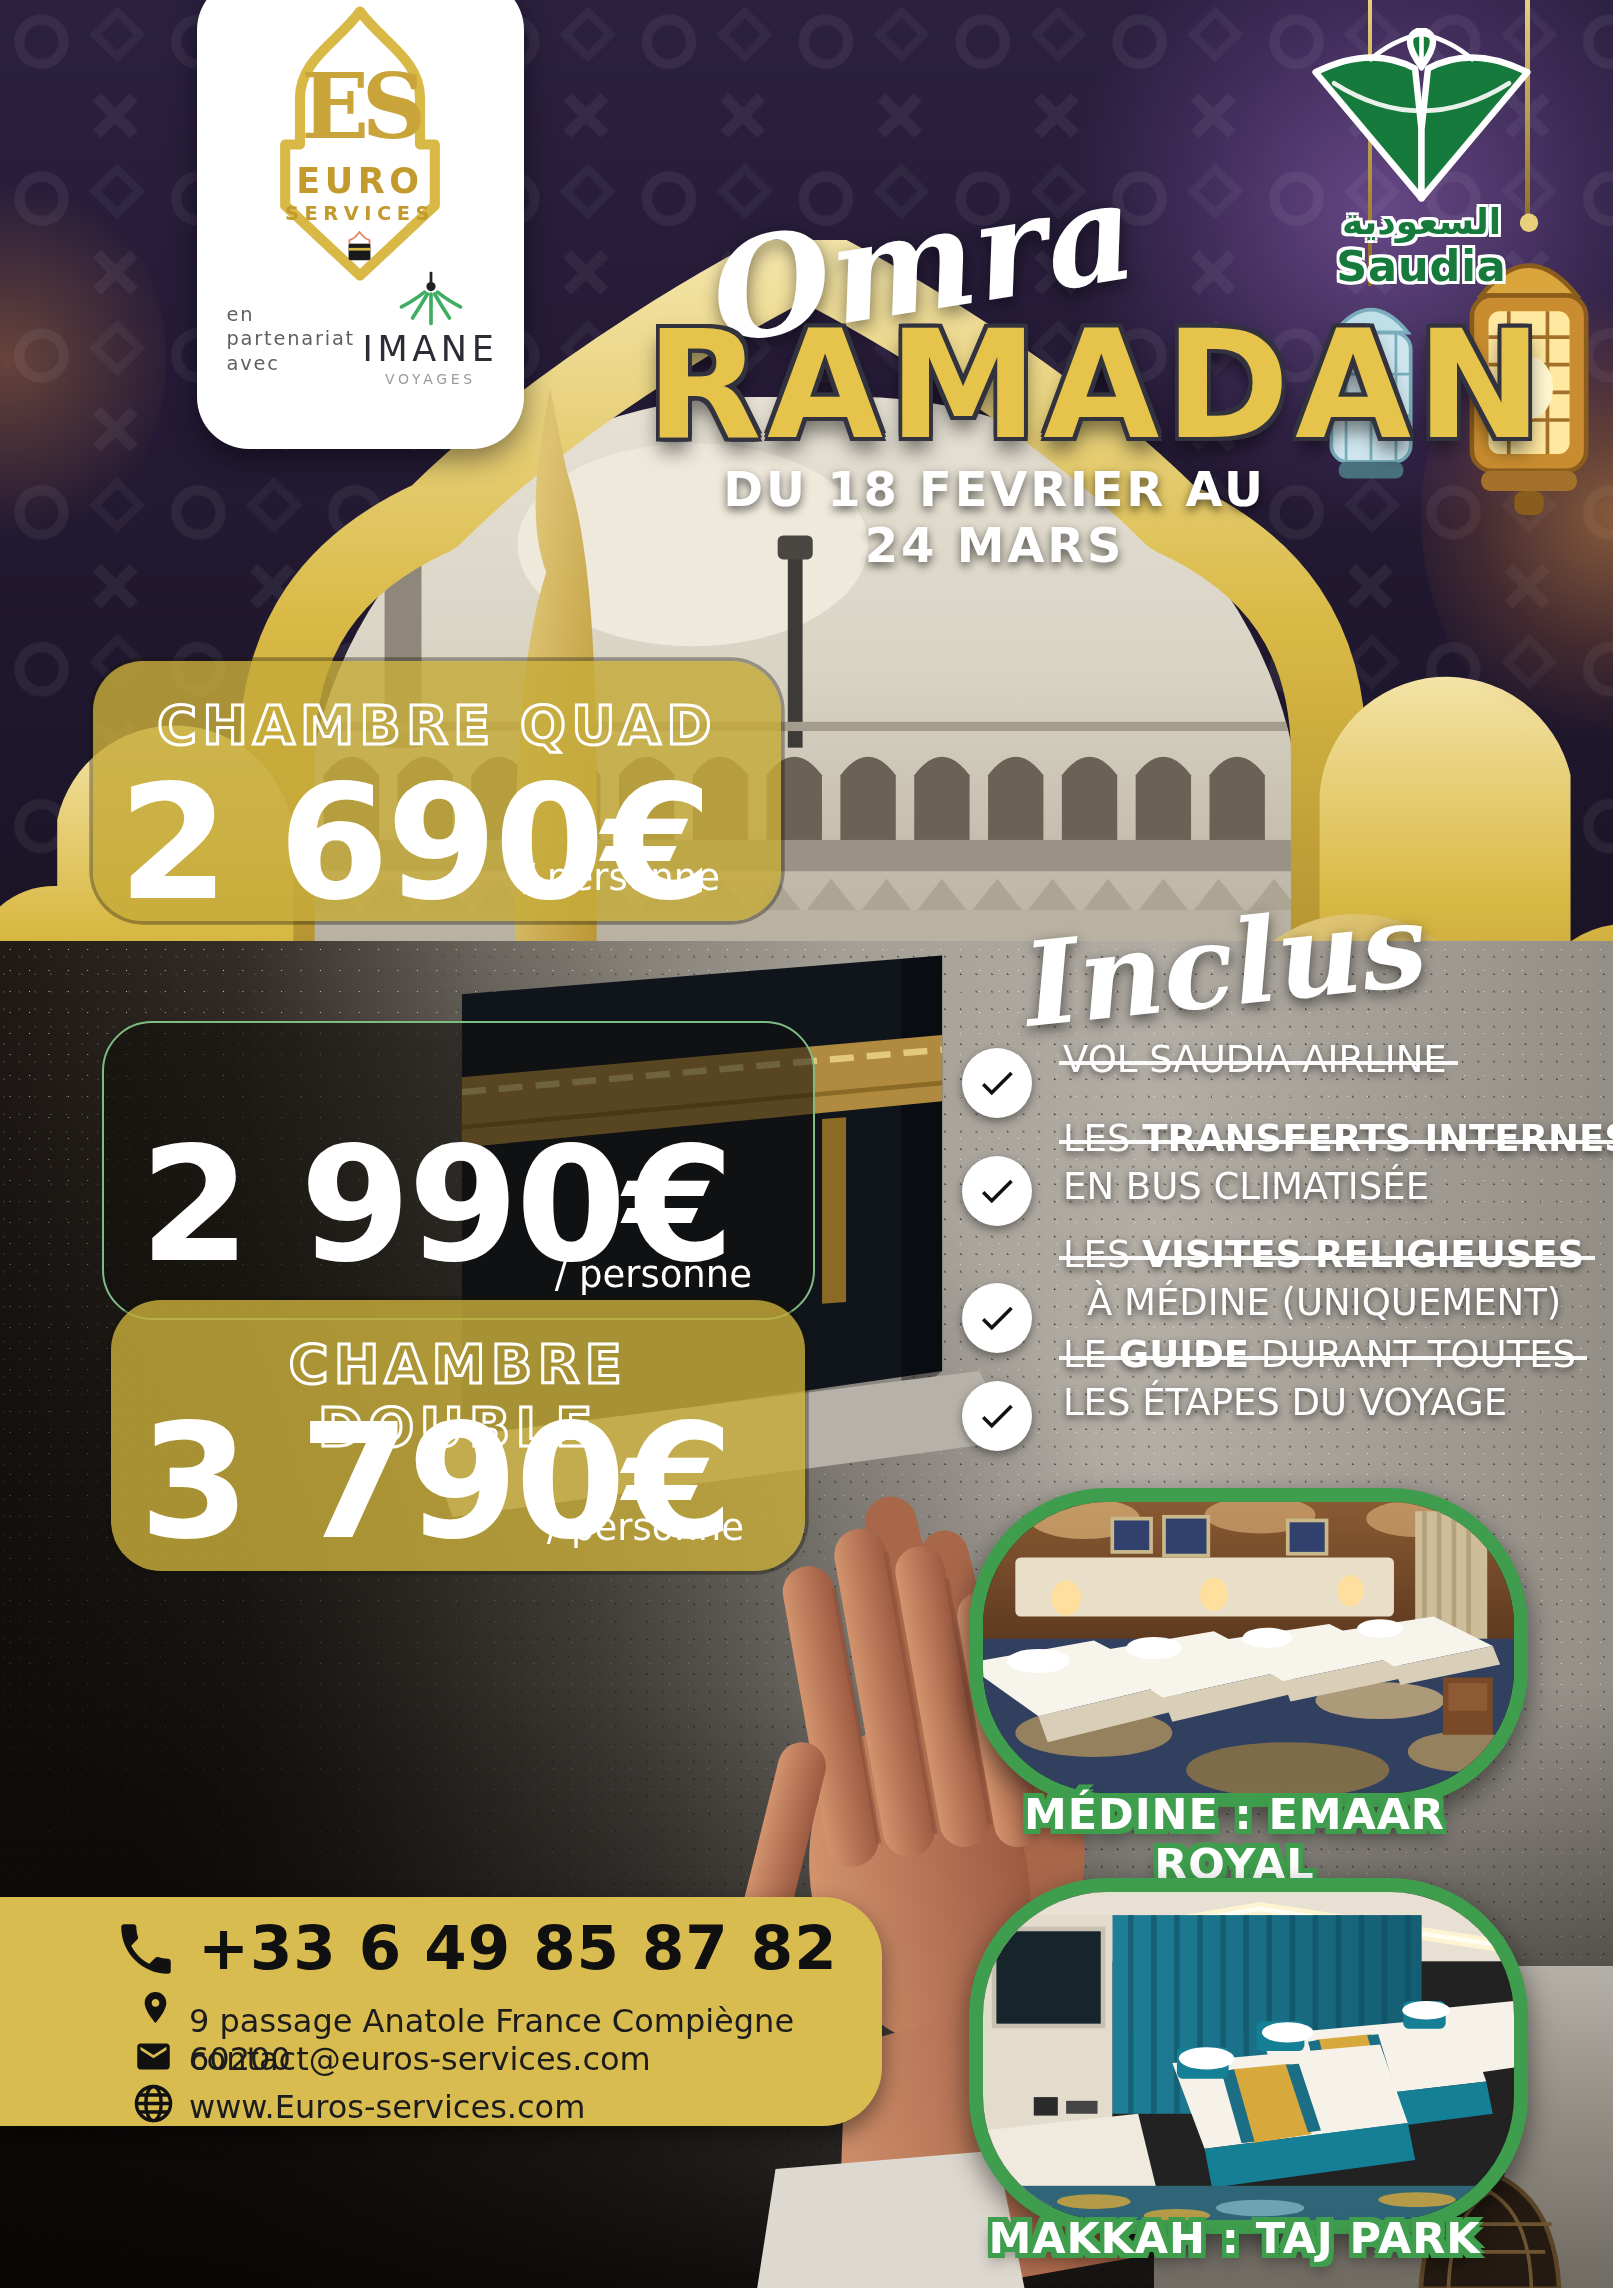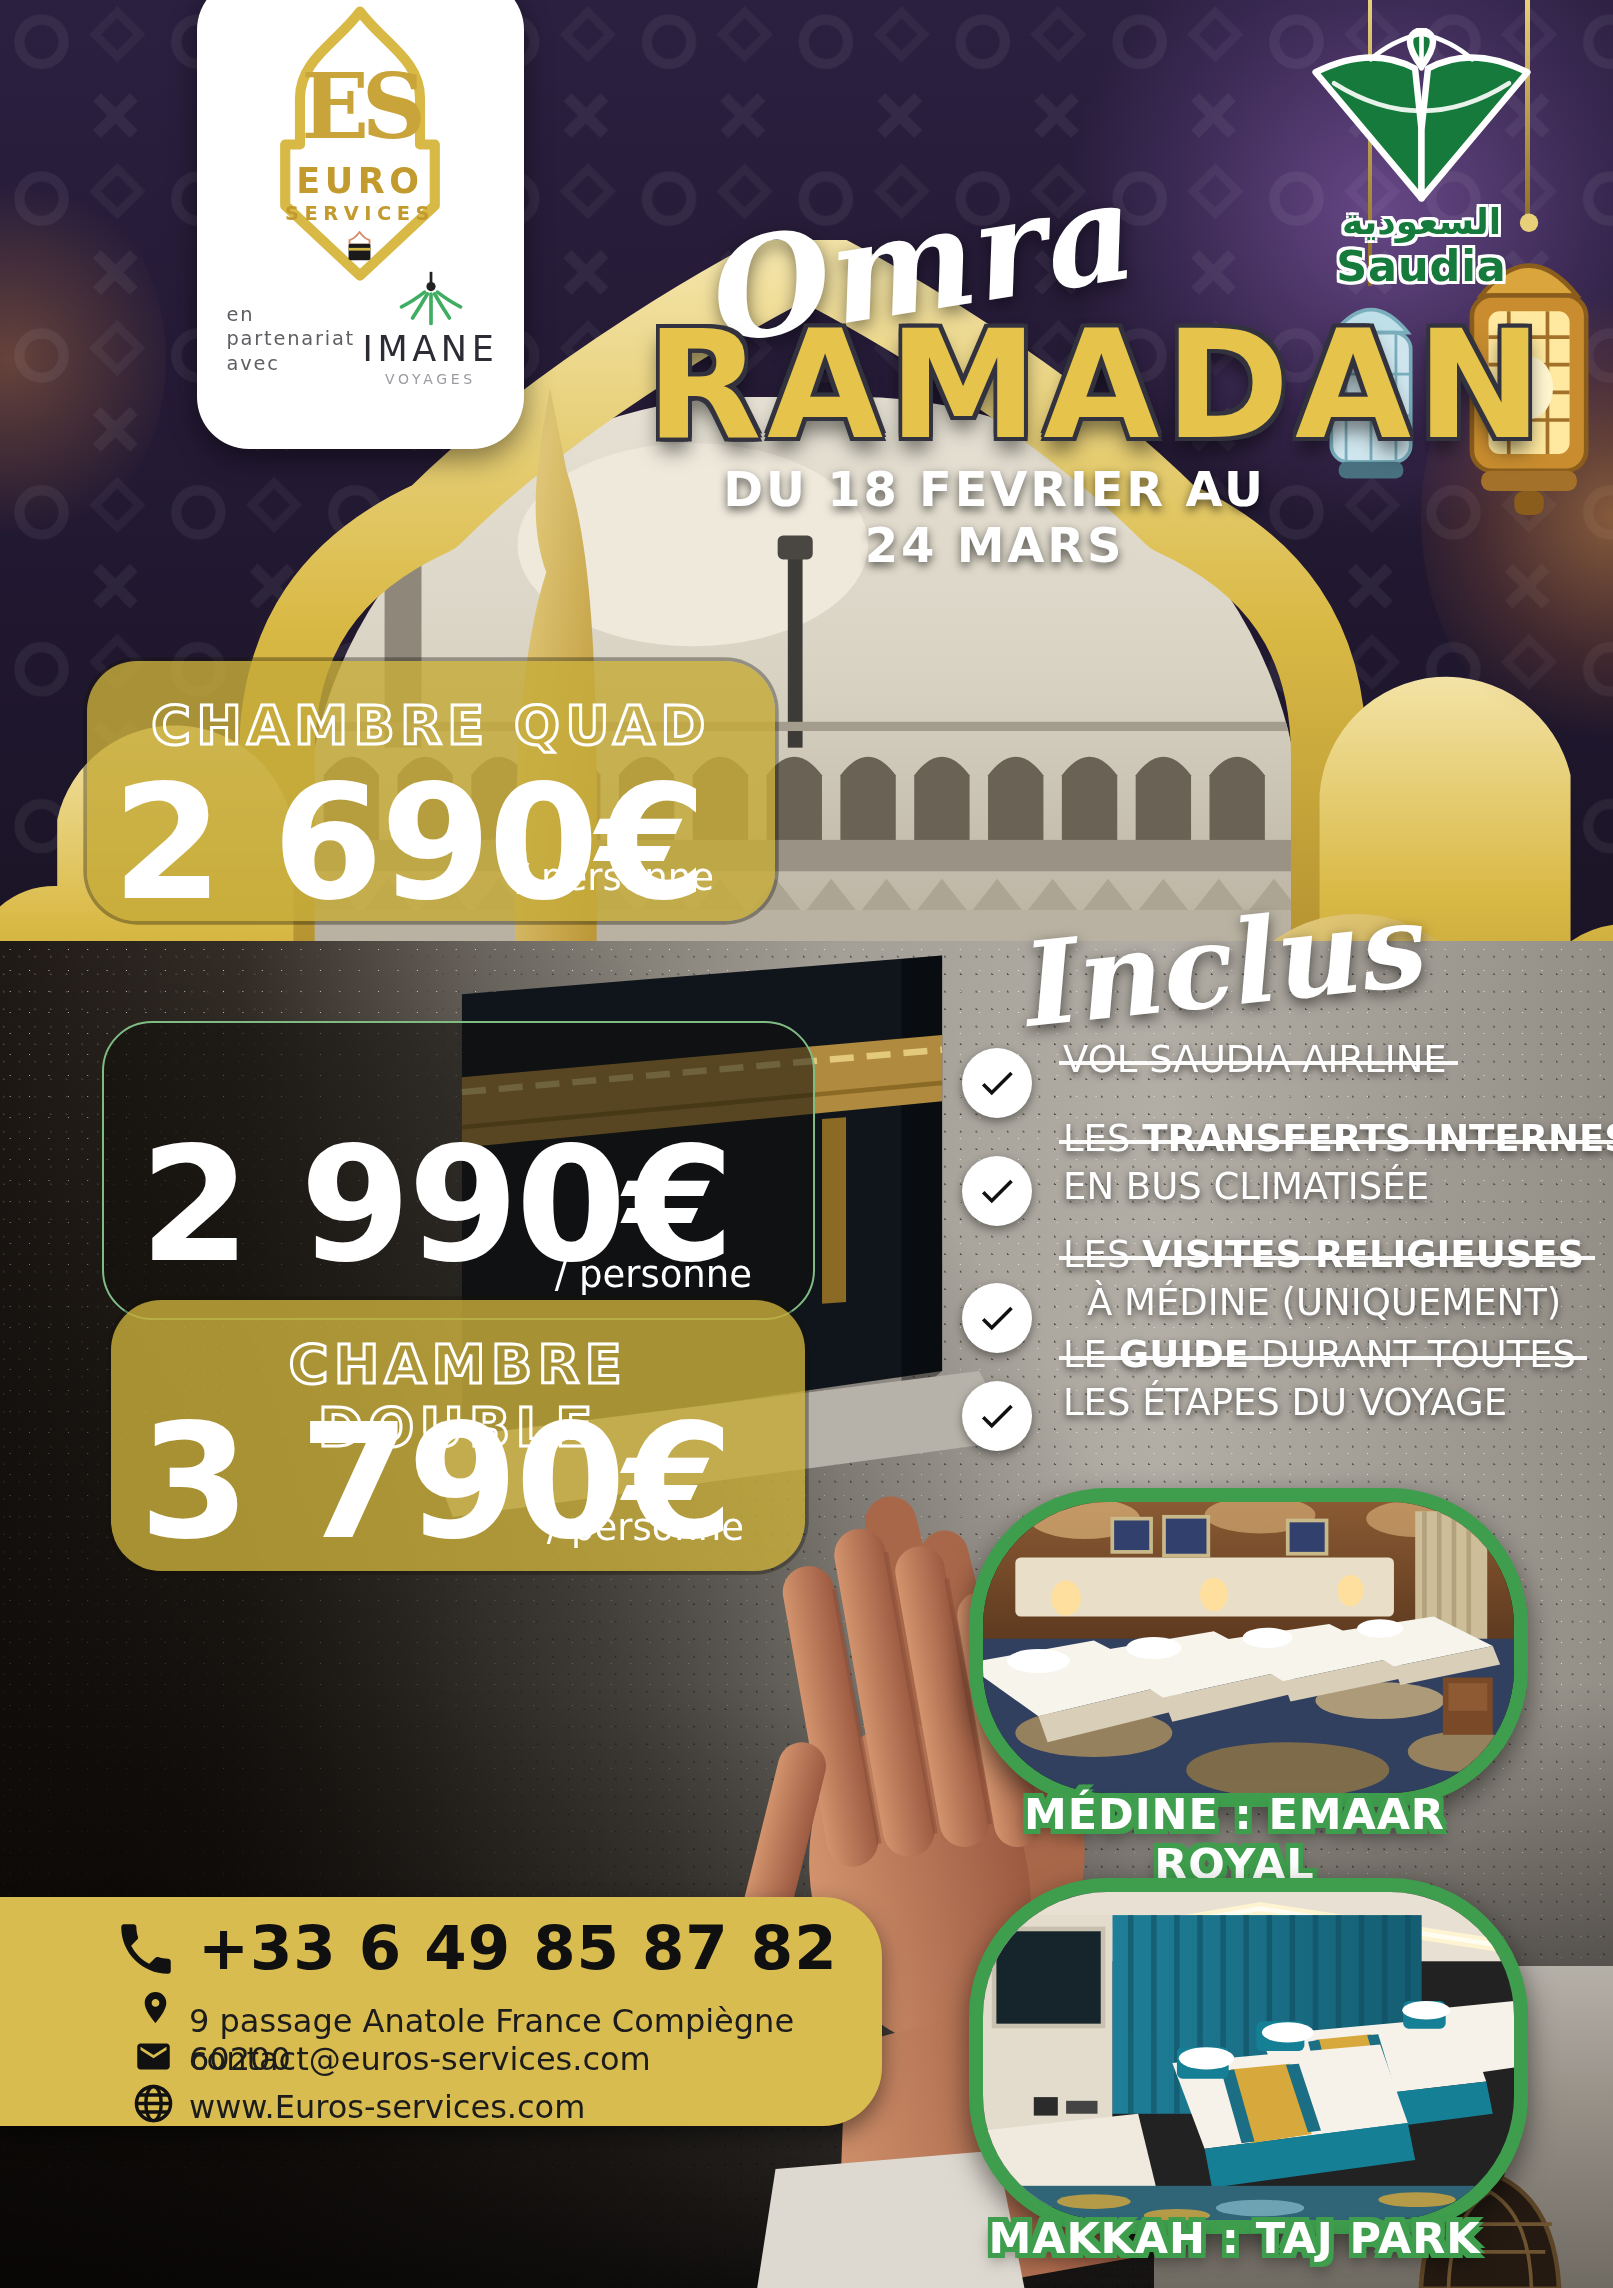--- a/index.html
+++ b/index.html
@@ -274,21 +274,21 @@
       </g>
     </svg>
     <div class="saudia-ar">السعودية</div>
     <div class="saudia-lat">Saudia</div>
   </div>
 
   <div class="abs t-omra">Omra</div>
   <div class="abs t-ramadan">RAMADAN</div>
   <div class="abs t-dates">DU 18 FEVRIER AU 24 MARS</div>
 
-  <div class="abs pb gold" style="left:87px;top:661px;width:688px;height:260px;">
+  <div class="abs pb gold" style="left:93px;top:661px;width:688px;height:260px;">
     <div class="pb-label">CHAMBRE QUAD</div>
     <div class="pb-price">2 690€</div>
     <div class="pb-per">/ personne</div>
   </div>
   <div class="abs pb dark" style="left:102px;top:1021px;width:709px;height:295px;">
     <div class="pb-price">2 990€</div>
     <div class="pb-per">/ personne</div>
   </div>
   <div class="abs pb gold" style="left:111px;top:1300px;width:694px;height:271px;">
     <div class="pb-label">CHAMBRE DOUBLE</div>

